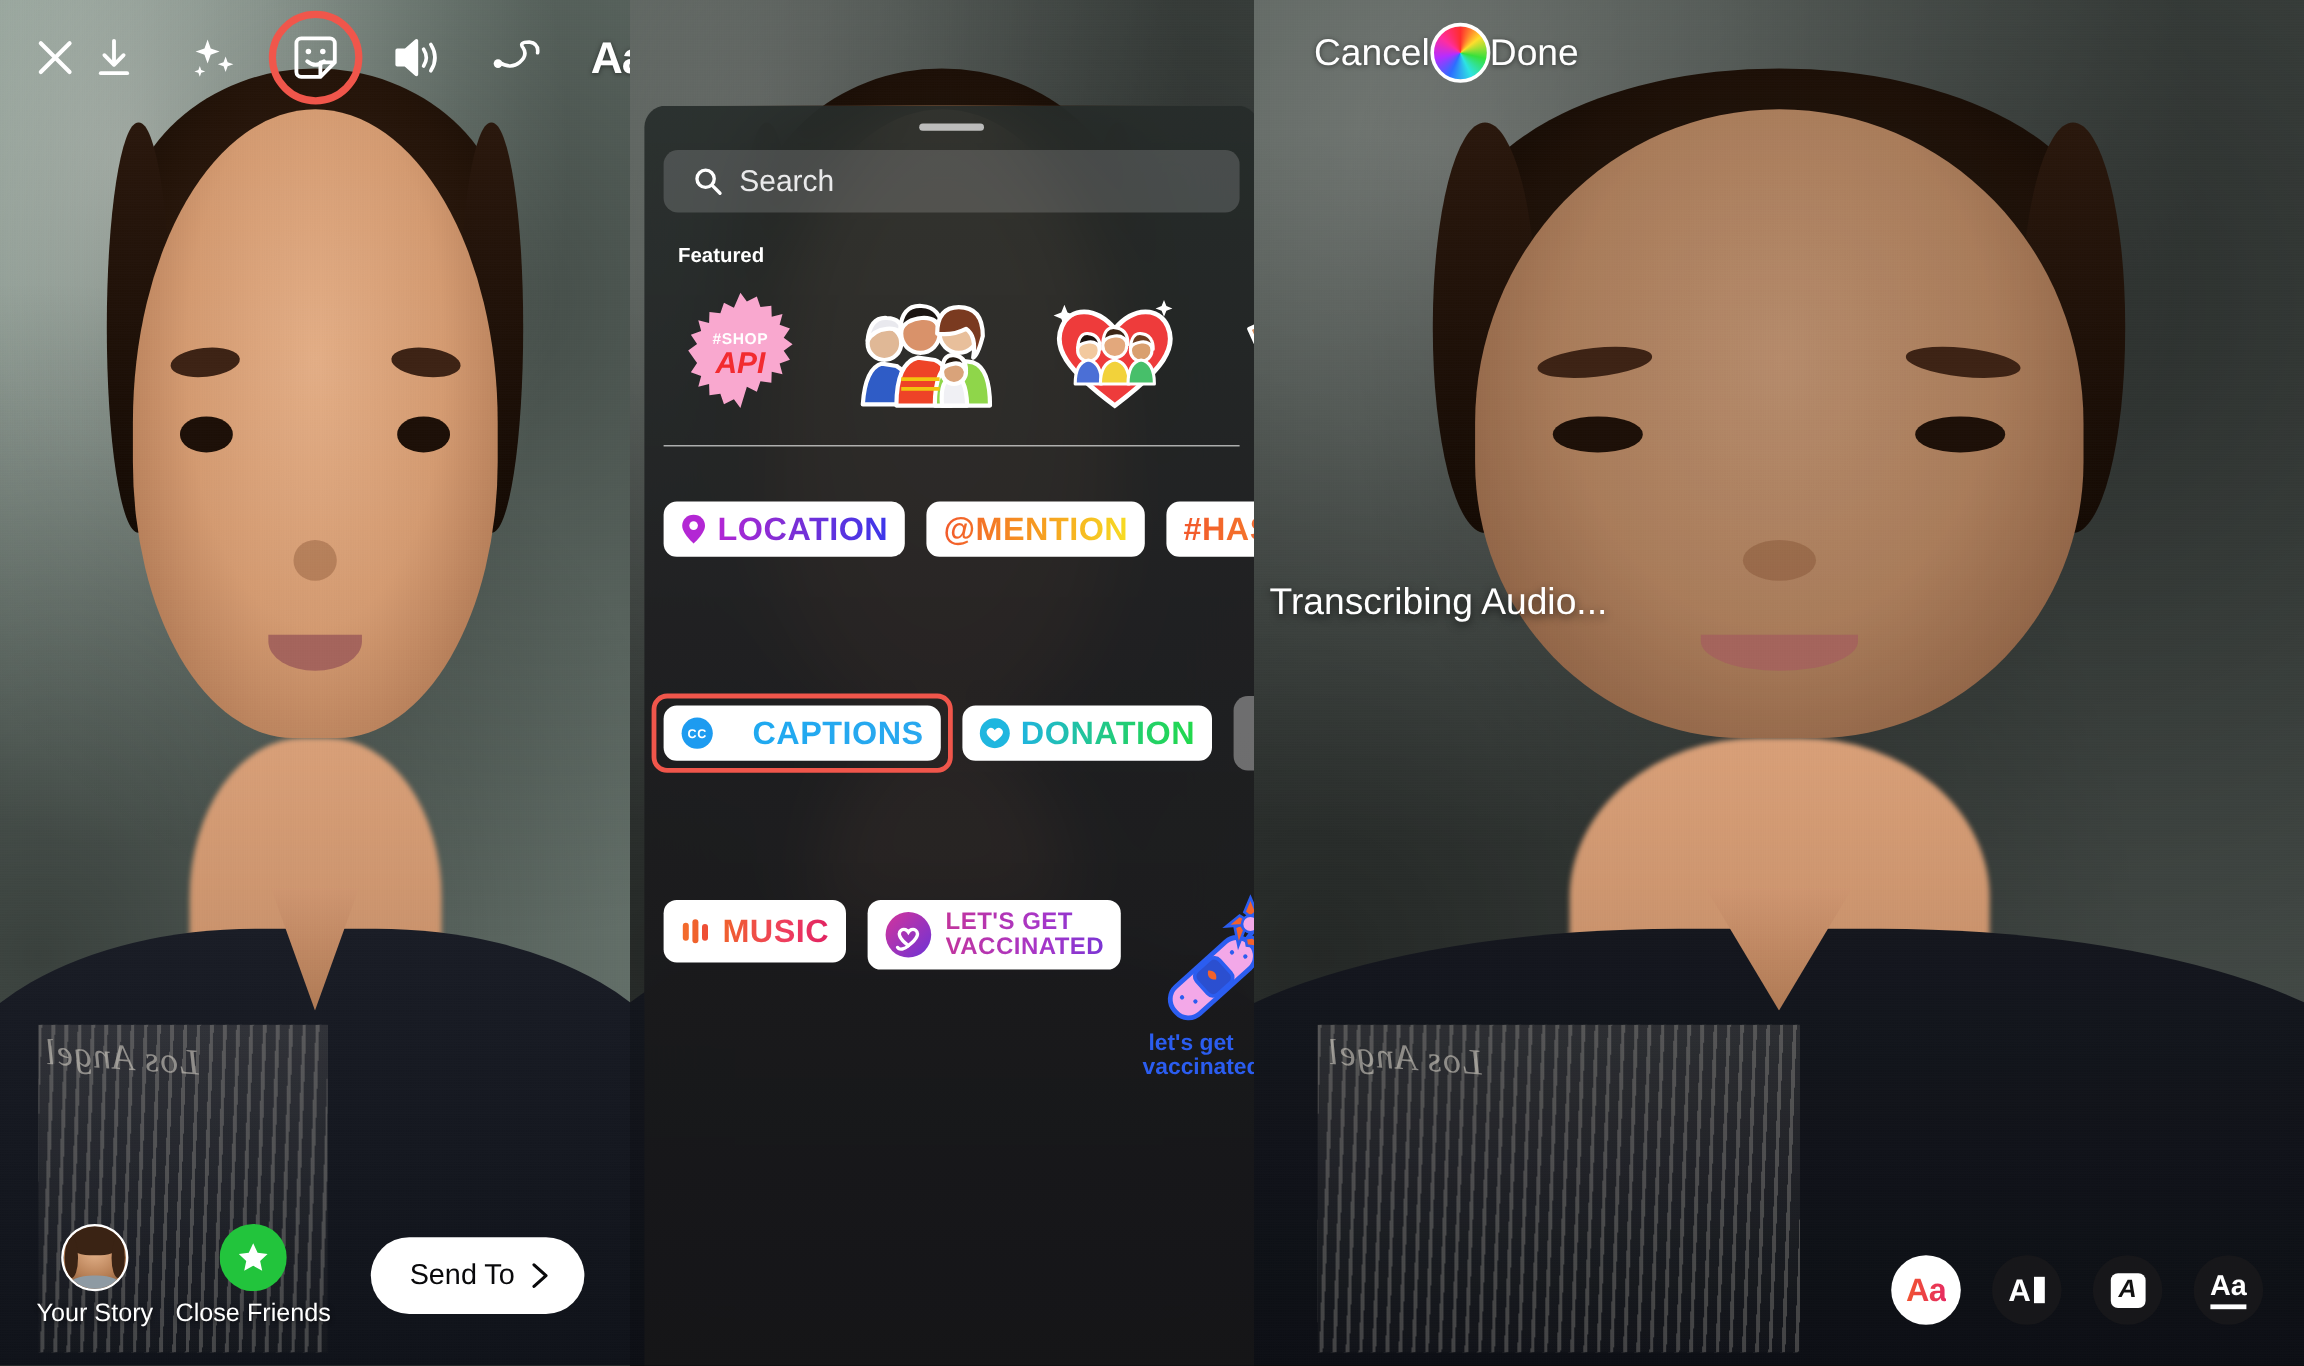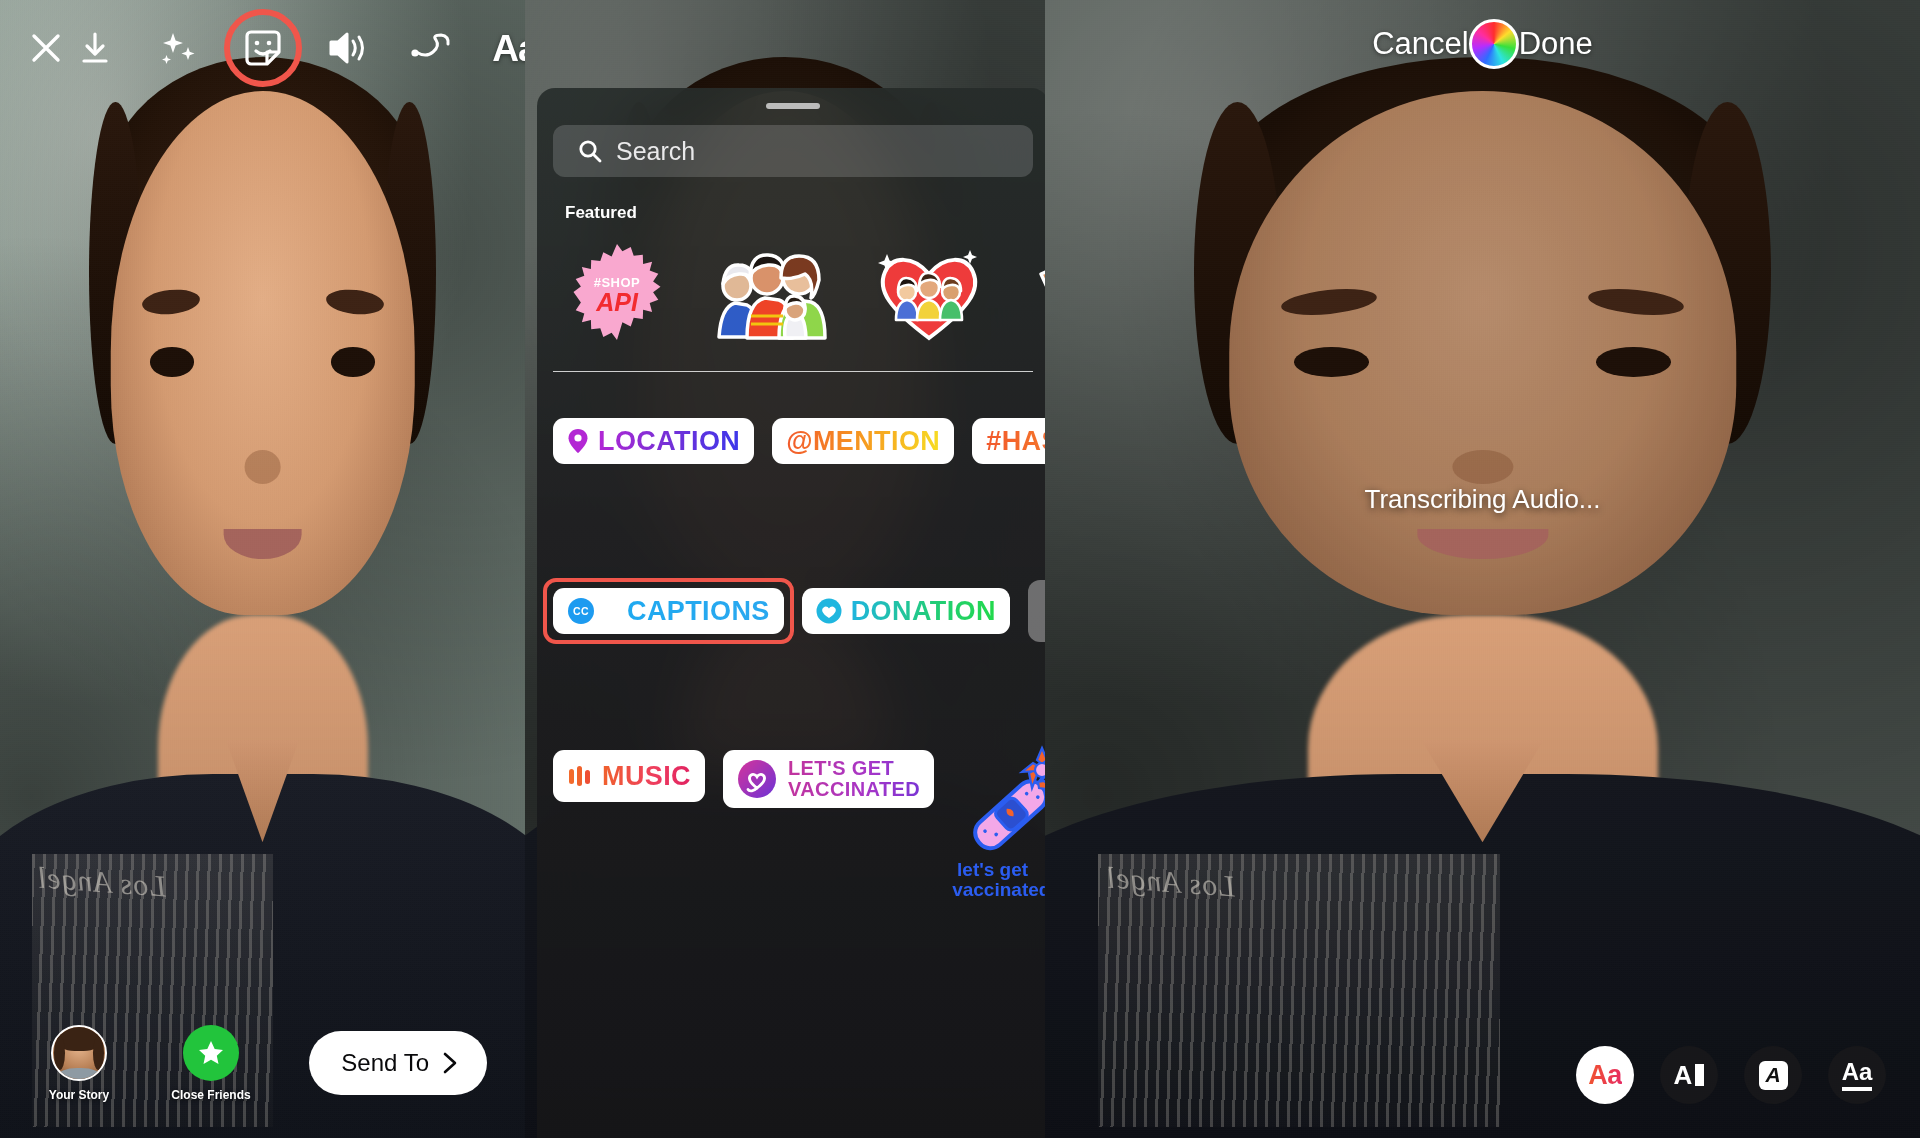--- a/index.html
+++ b/index.html
@@ -145,21 +145,21 @@
   .avatar .a-hair2 { position:absolute; top:18%; width:22%; height:66%; background:#3a2314; border-radius:50%; }
   .avatar .a-hl { left:2%; } .avatar .a-hr { right:2%; }
   .avatar .a-body { position:absolute; left:50%; transform:translateX(-50%); bottom:-14%;
     width:84%; height:34%; background:#8e9aa3; border-radius:46% 46% 0 0; }
   .cf-circle {
     width:56px; height:56px; border-radius:50%;
     background:#22c43c; display:flex; align-items:center; justify-content:center;
     border:2.5px solid rgba(255,255,255,.0);
   }
   .dest-label {
-    font-size:12px; color:#fff; font-weight:700; white-space:nowrap;
+    font-size:21px; color:#fff; font-weight:400; white-space:nowrap;
     text-shadow:0 1px 4px rgba(0,0,0,.7);
   }
   .send-to {
     margin-left:auto; margin-right:38px;
     background:#fff; color:#09090b; border-radius:999px;
     height:64px; padding:0 26px 0 32px; display:flex; align-items:center; gap:10px;
     font-size:24px; font-weight:500; cursor:pointer;
   }
 
   
@@ -224,31 +224,31 @@
     margin-left:auto; margin-right:46px;
   }
 
   .vax-art { width:120px; height:150px; position:relative; cursor:pointer; }
   .vax-cap { position:absolute; bottom:0; left:0; right:0; text-align:center;
              color:#2b5df0; font-weight:800; font-size:19px; line-height:1.05; }
 
   
   .p3-top {
     position:absolute; top:0; left:0; right:0; height:88px; z-index:6;
-    display:flex; align-items:center; justify-content:center; padding:0 34px;
+    display:flex; align-items:center; justify-content:flex-start; padding:0 50px;
   }
   .p3-btn { color:#fff; font-size:31px; font-weight:400; cursor:pointer; text-shadow:0 1px 4px rgba(0,0,0,.5);}
   .colorwheel {
     width:50px; height:50px; border-radius:50%; cursor:pointer;
     background: conic-gradient(from 0deg,#ff2d2d,#ffdd2d,#37e03c,#2de3e3,#2d6dff,#b52dff,#ff2d9e,#ff2d2d);
     border:3px solid #fff;
   }
   .transcribe {
-    position:absolute; left:0; right:0; top:484px; text-align:center; z-index:6;
-    color:#fff; font-size:26px; text-shadow:0 2px 7px rgba(0,0,0,.65);
+    position:absolute; left:13px; right:0; top:484px; z-index:6;
+    color:#fff; font-size:31px; text-shadow:0 2px 7px rgba(0,0,0,.65);
   }
   .p3-fonts {
     position:absolute; right:34px; bottom:34px; display:flex; align-items:center; gap:26px; z-index:6;
   }
   .fcircle { width:58px; height:58px; border-radius:50%; display:flex; align-items:center;
              justify-content:center; cursor:pointer; }
   .f-sel { background:#fff; }
   .f-unsel { background:#17171a; }
   .f-aa-grad {
     font-size:27px; font-weight:800; letter-spacing:-.5px;

